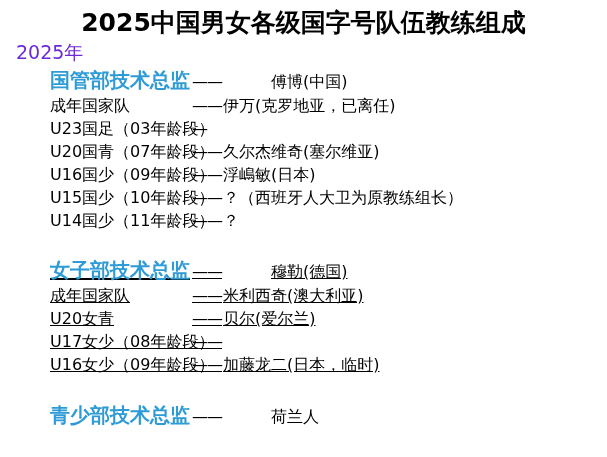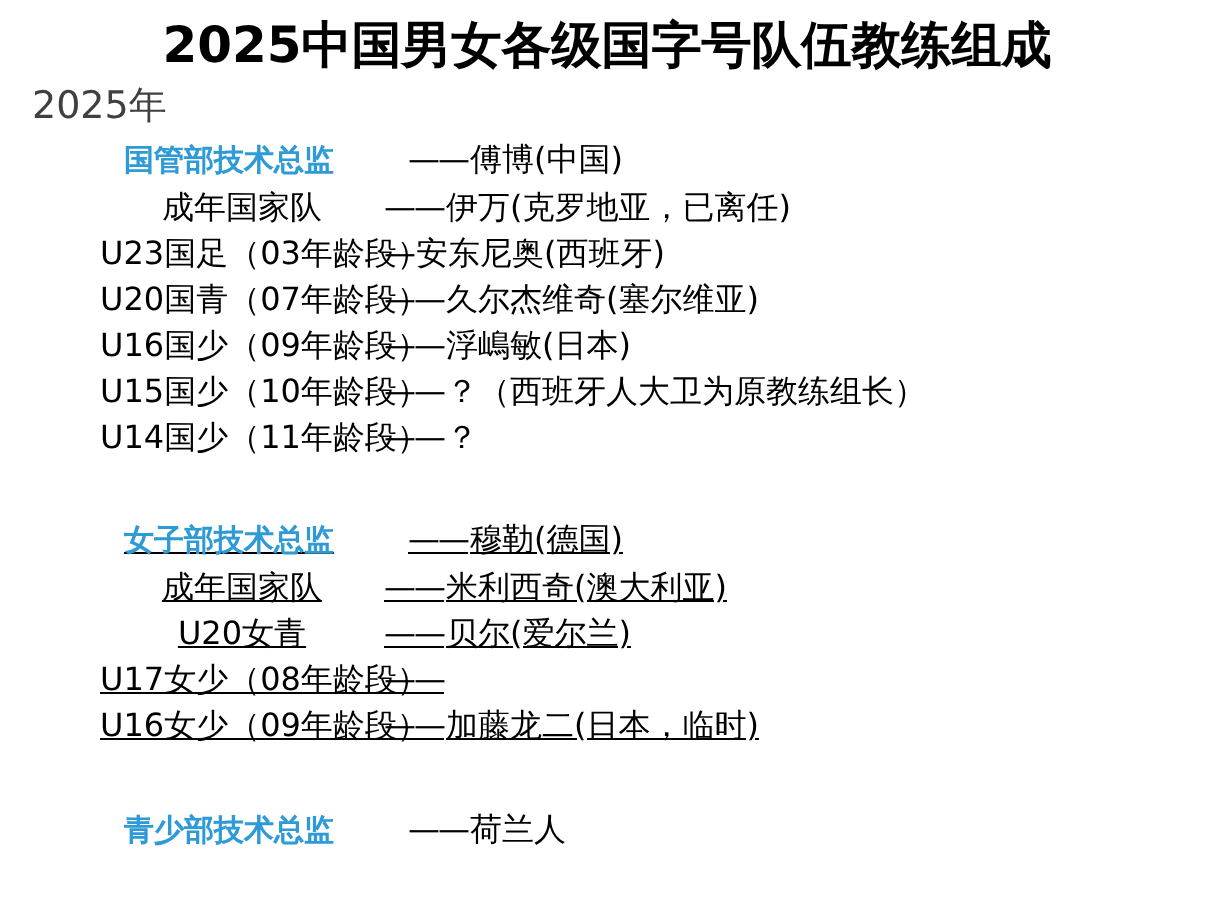--- a/index.html
+++ b/index.html
@@ -29,72 +29,71 @@
     font-weight: bold;
     color: #000000;
     letter-spacing: 0px;
     white-space: nowrap;
   }
   .year-label {
     position: absolute;
     top: 40px;
     left: 16px;
     font-size: 19px;
-    color: #404040;
+    color: #6d28d9;
     font-weight: normal;
   }
   .section {
     position: absolute;
     left: 50px;
   }
   .row {
     display: flex;
     align-items: baseline;
     white-space: nowrap;
     font-size: 16px;
     color: #000000;
     line-height: 23px;
   }
   .row .lbl {
     width: 142px;
     flex: 0 0 142px;
     display: inline-block;
-    text-align: center;
   }
   .row .dash {
     flex: 0 0 auto;
     letter-spacing: -1px;
   }
   .row .val {
     flex: 0 0 auto;
     padding-left: 1px;
   }
   .head-row {
     display: flex;
     align-items: baseline;
     white-space: nowrap;
     line-height: 24px;
   }
   .head-row .lbl {
     width: 142px;
     flex: 0 0 142px;
-    font-size: 15px;
+    font-size: 20px;
     font-weight: bold;
     color: #2e9bd6;
-    margin-left: 12px;
   }
   .head-row .dash {
     font-size: 16px;
     color: #000;
     letter-spacing: -1px;
   }
   .head-row .val {
     font-size: 16px;
     color: #000;
     padding-left: 1px;
+    margin-left: 48px;
   }
   #sec-men { top: 68px; }
   #sec-women { top: 258px; text-decoration: underline; }
   #sec-youth { top: 403px; }
 </style>
 </head>
 <body>
 
 <div class="page">
 
@@ -109,21 +108,20 @@
       <span class="val">傅博(中国)</span>
     </div>
     <div class="row">
       <span class="lbl">成年国家队</span>
       <span class="dash">——</span>
       <span class="val">伊万(克罗地亚，已离任)</span>
     </div>
     <div class="row">
       <span class="lbl">U23国足（03年龄段）</span>
       <span class="dash">—</span>
-      <span class="val">安东尼奥(西班牙)</span>
     </div>
     <div class="row">
       <span class="lbl">U20国青（07年龄段）</span>
       <span class="dash">——</span>
       <span class="val">久尔杰维奇(塞尔维亚)</span>
     </div>
     <div class="row">
       <span class="lbl">U16国少（09年龄段）</span>
       <span class="dash">——</span>
       <span class="val">浮嶋敏(日本)</span>

